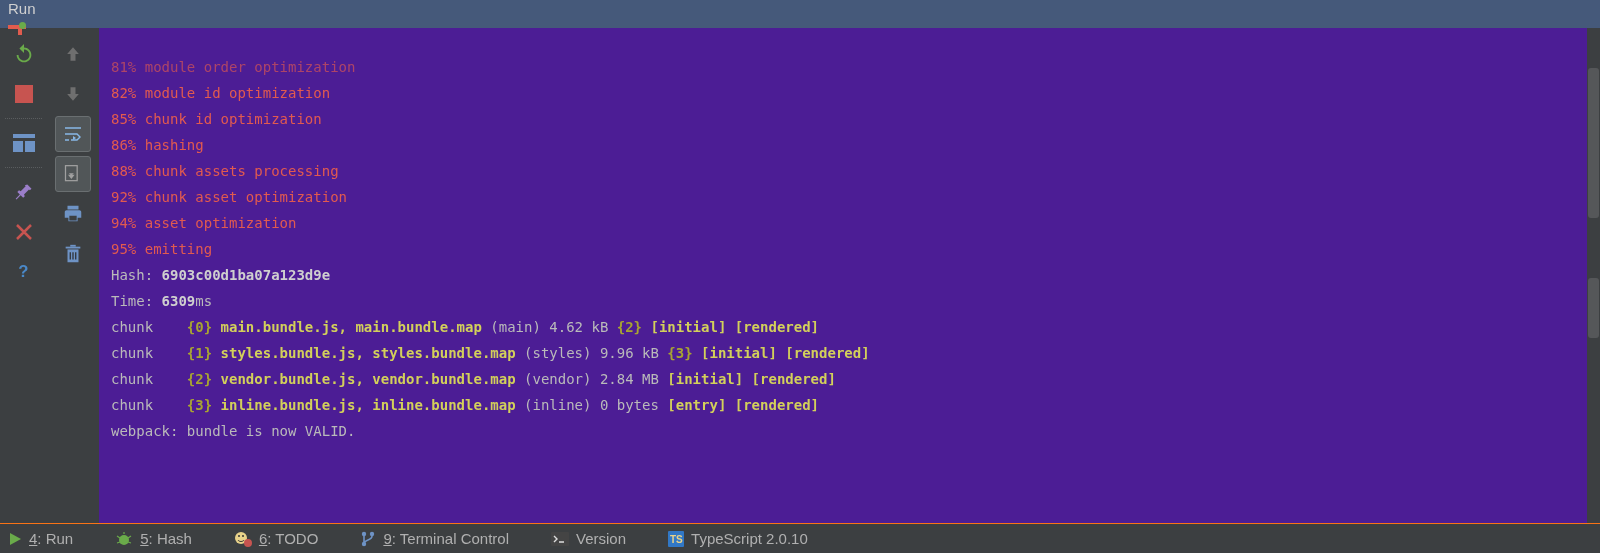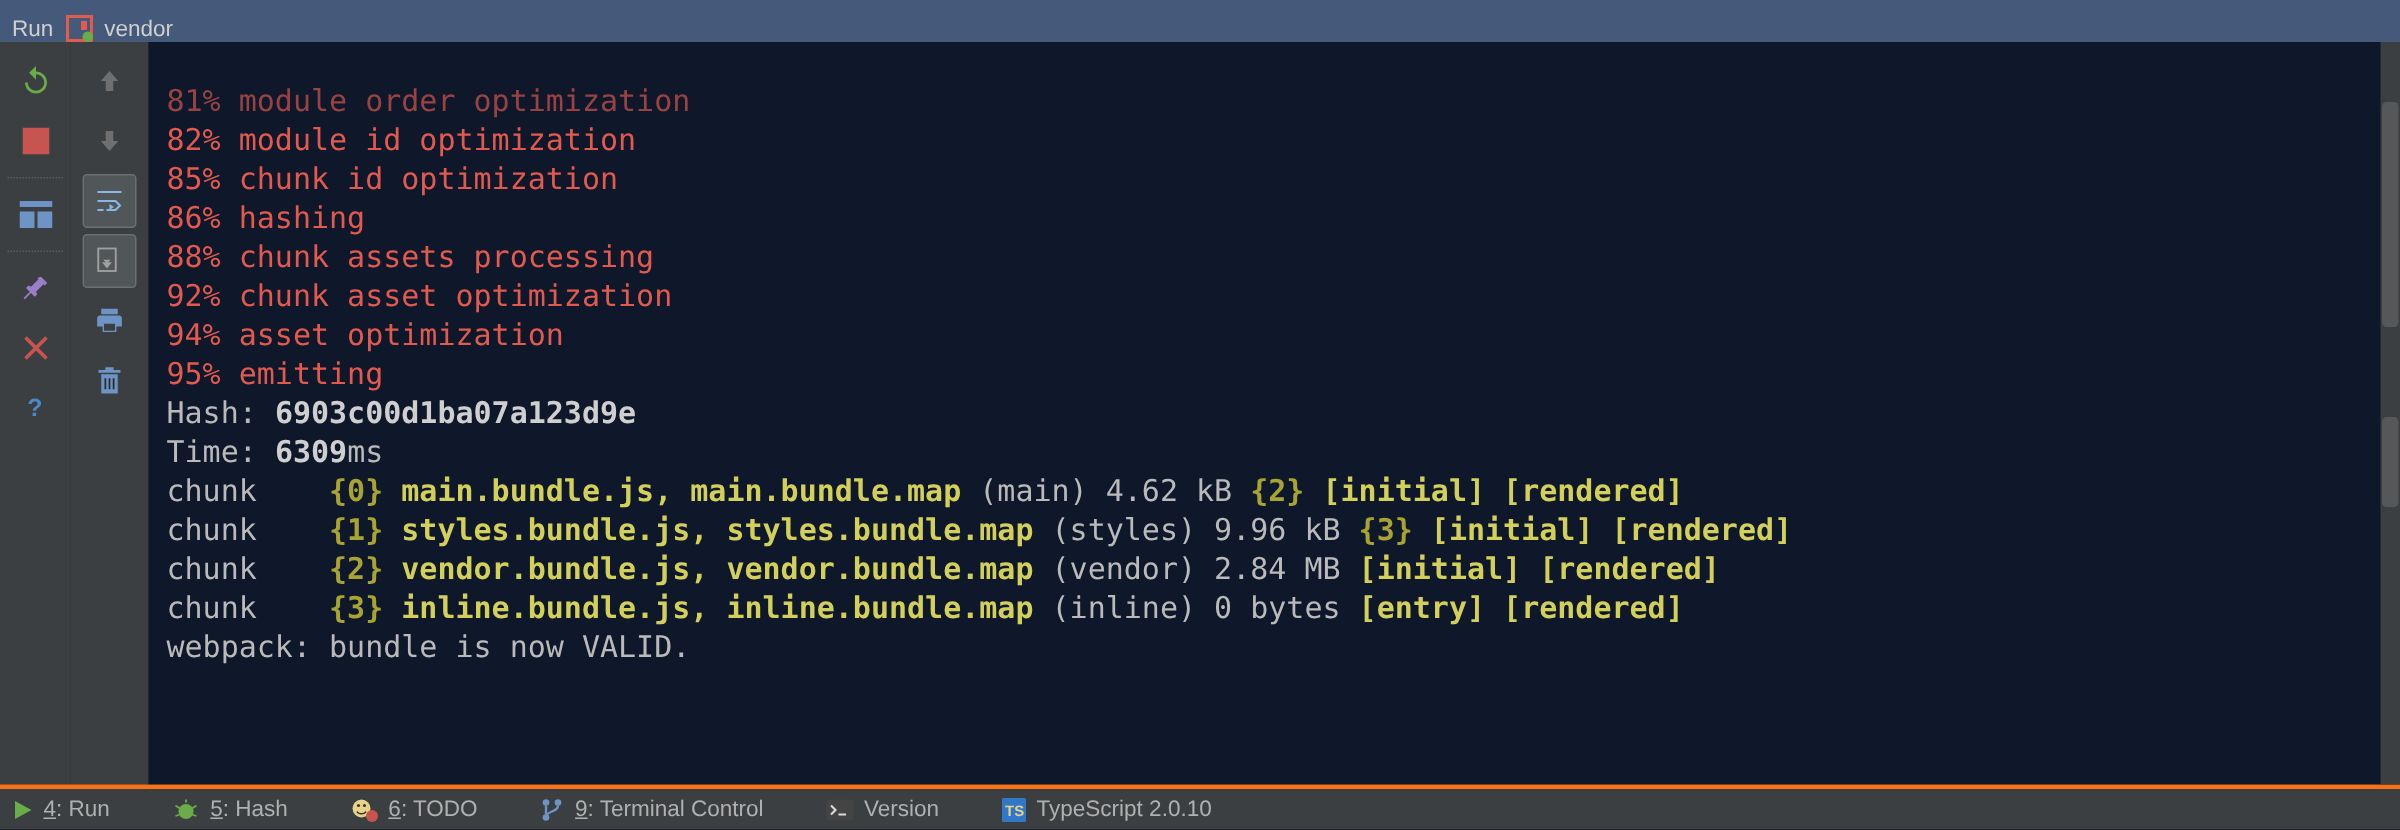--- a/index.html
+++ b/index.html
@@ -10,25 +10,26 @@
     font-family: "Segoe UI", Arial, sans-serif;
     color: #bbbbbb;
     overflow: hidden;
     display: flex;
     flex-direction: column;
   }
   .header {
     height: 28px;
     background: #45597a;
     display: flex;
-    align-items: flex-end;
+    align-items: flex-start;
     padding: 0 8px;
     gap: 8px;
     font-size: 15px;
     color: #d0d0d0;
+    flex-direction: column;
   }
   .header .npm-icon {
     width: 18px;
     height: 18px;
     border: 2px solid #e15c4e;
     position: relative;
     display: flex;
     align-items: center;
     justify-content: center;
   }
@@ -87,24 +88,24 @@
     justify-content: center;
     border-radius: 3px;
     cursor: pointer;
   }
   .tbtn.selected {
     background: #515658;
     border: 1px solid #6a6f71;
   }
   .console {
     flex: 1;
-    background: #0f172a;
+    background: #4c1d95;
     padding: 0 8px 12px 12px;
     font-family: "Menlo", "Consolas", monospace;
-    font-size: 20px;
+    font-size: 14px;
     line-height: 26px;
     color: #bababa;
     white-space: pre;
     overflow: hidden;
     position: relative;
   }
   .red1 { color: #e25a4f; }
   .red2 { color: #e25a4f; opacity: 0.65; }
   .bold { font-weight: bold; color: #cfcfcf; }
   .label { color: #bababa; }
@@ -138,21 +139,21 @@
   }
   .bottombar {
     height: 30px;
     background: #3c3f41;
     display: flex;
     align-items: center;
     padding: 0 8px;
     gap: 42px;
     font-size: 15px;
     color: #b0b0b0;
-    border-top: 3px solid #f97316;
+    border-top: 1px solid #f97316;
   }
   .bottombar .item {
     display: flex;
     align-items: center;
     gap: 7px;
     cursor: pointer;
   }
   .bottombar .underline { text-decoration: underline; }
   svg { display: block; }
 </style>

